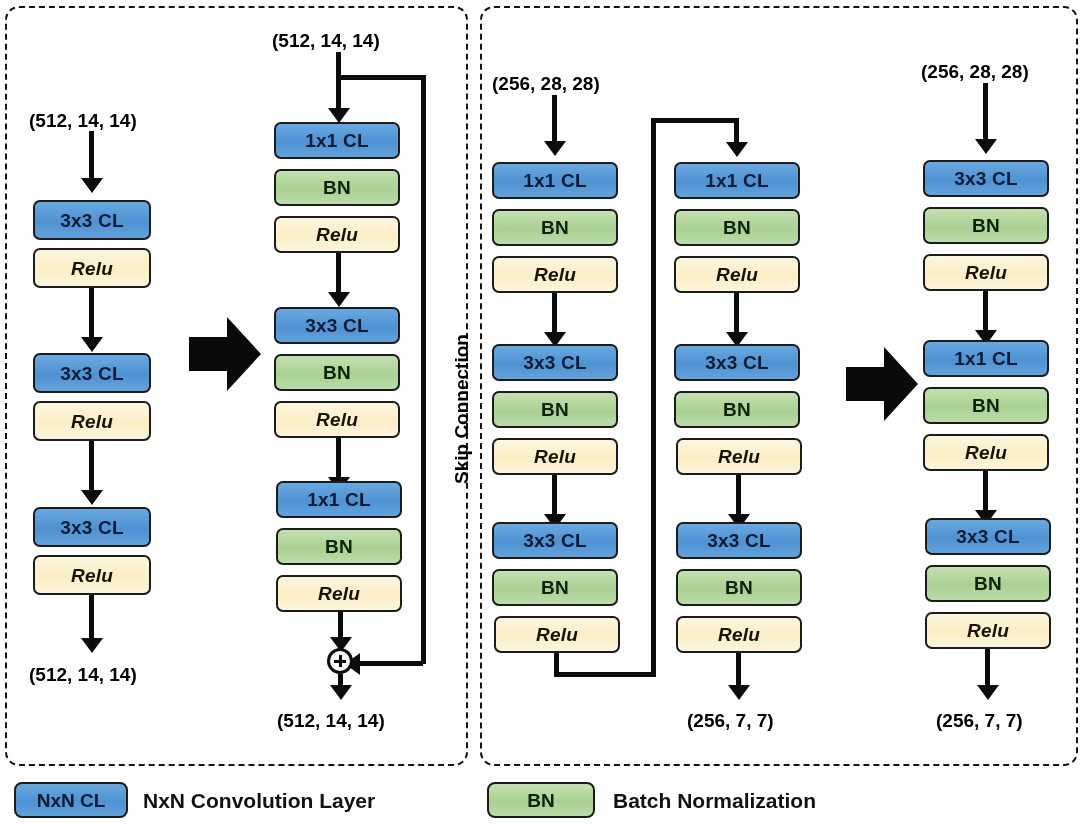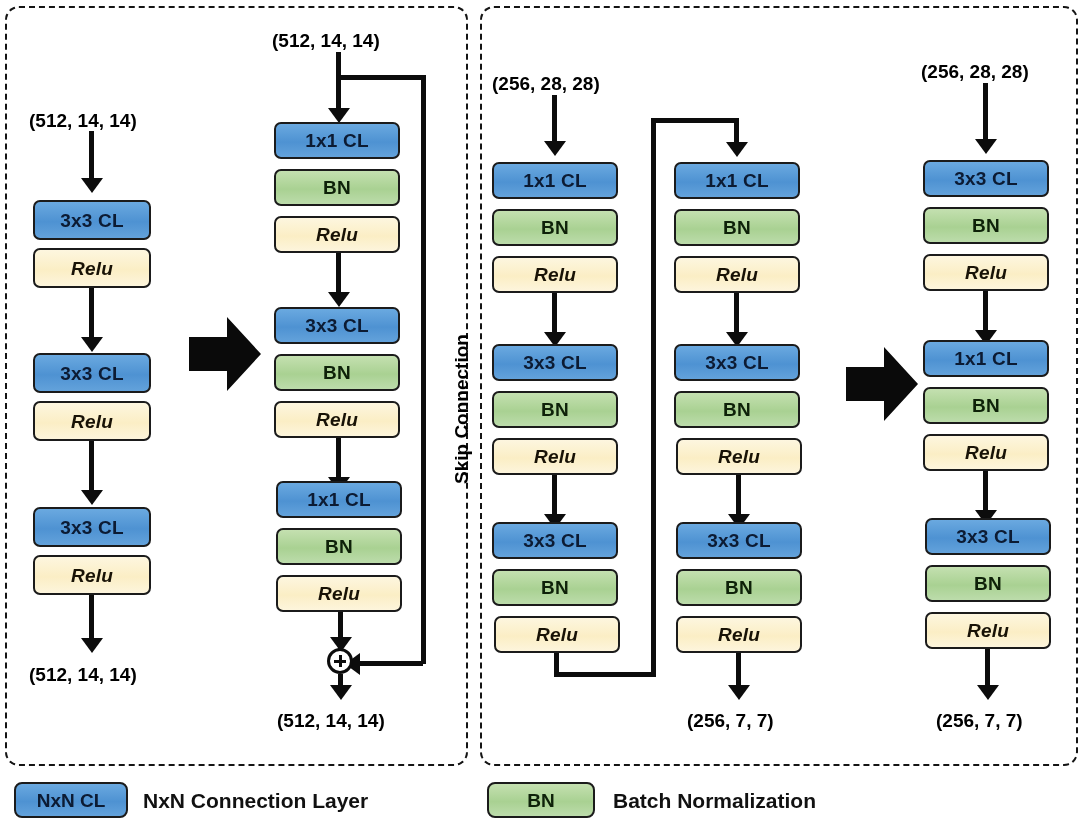--- a/index.html
+++ b/index.html
@@ -285,19 +285,19 @@
   <div class="blk cl" style="left:925px; top:518px; width:126px; height:37px; font-size:19px;">3x3 CL</div>
   <div class="blk bn" style="left:925px; top:565px; width:126px; height:37px; font-size:19px;">BN</div>
   <div class="blk relu" style="left:925px; top:612px; width:126px; height:37px; font-size:19px;">Relu</div>
 
   <div class="ln vln" style="left:985px; top:649px; height:44px;"></div>
   <div class="ahead" style="left:976.5px; top:685px;"></div>
   <div class="shape" style="left:936px; top:711px; font-size:19px;">(256, 7, 7)</div>
 
   <div class="legend-box cl" style="left:14px; top:782px; width:114px; height:36px; font-size:19px;
               background:linear-gradient(180deg,#6aa9e0 0%,#4e92d2 55%,#63a2db 100%); color:#0c1b33;">NxN CL</div>
-  <div class="legend-text" style="left:143px; top:790px; font-size:21px;">NxN Connection Layer</div>
+  <div class="legend-text" style="left:143px; top:790px; font-size:21px;">NxN Convolution Layer</div>
 
   <div class="legend-box bn" style="left:487px; top:782px; width:108px; height:36px; font-size:19px;
               background:linear-gradient(180deg,#c4e0b0 0%,#a9d192 55%,#bcdcab 100%); color:#0e2109;">BN</div>
   <div class="legend-text" style="left:613px; top:790px; font-size:21px;text-align:right;">Batch Normalization</div>
 
 </div>
 
 </body></html>

